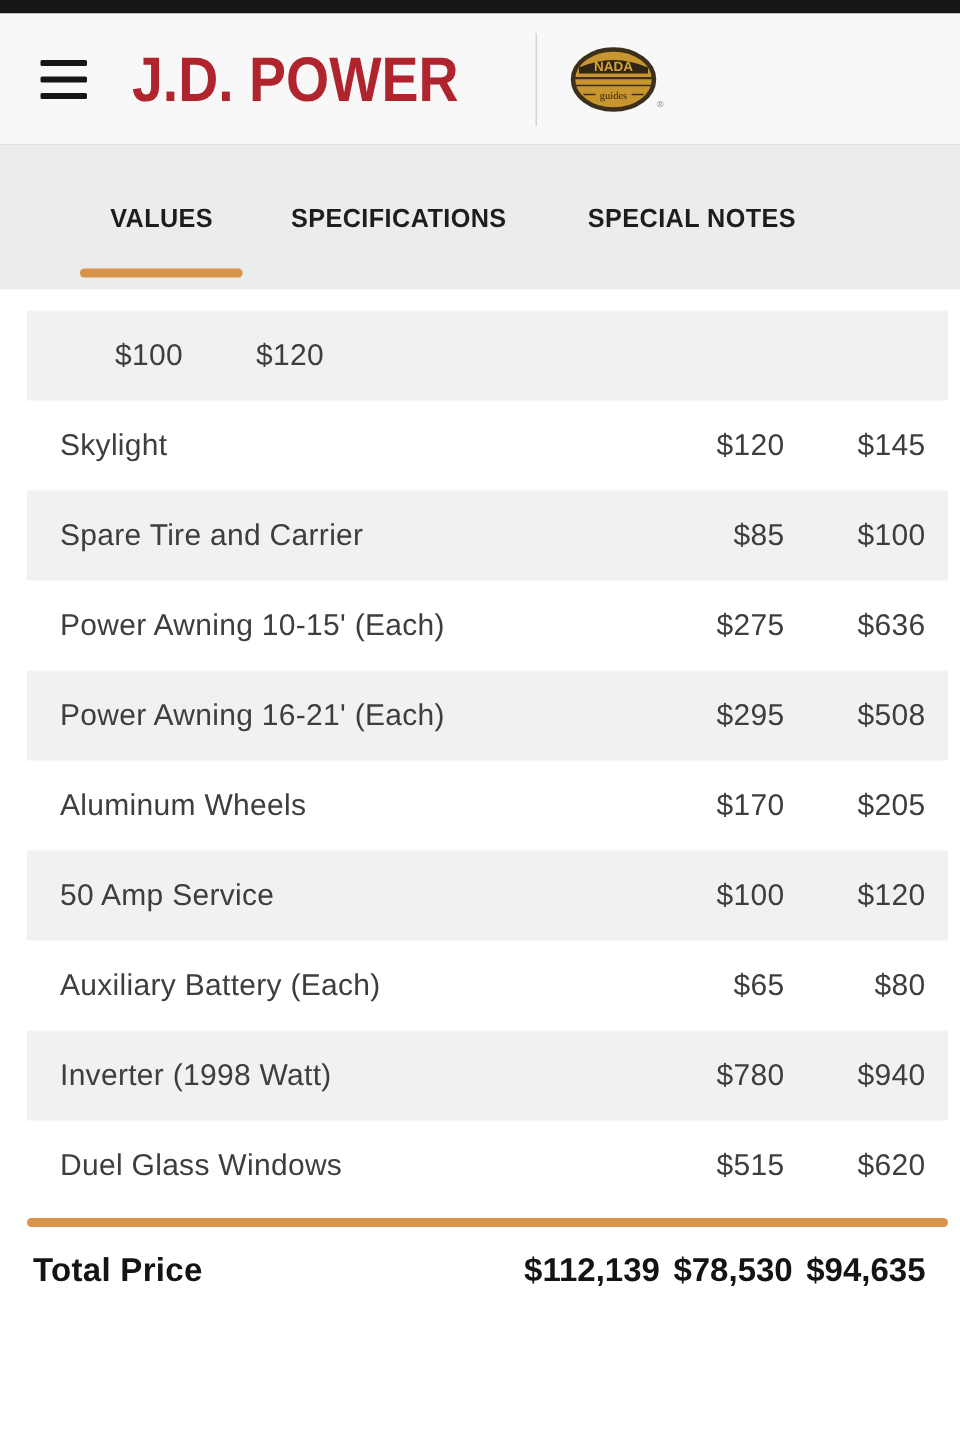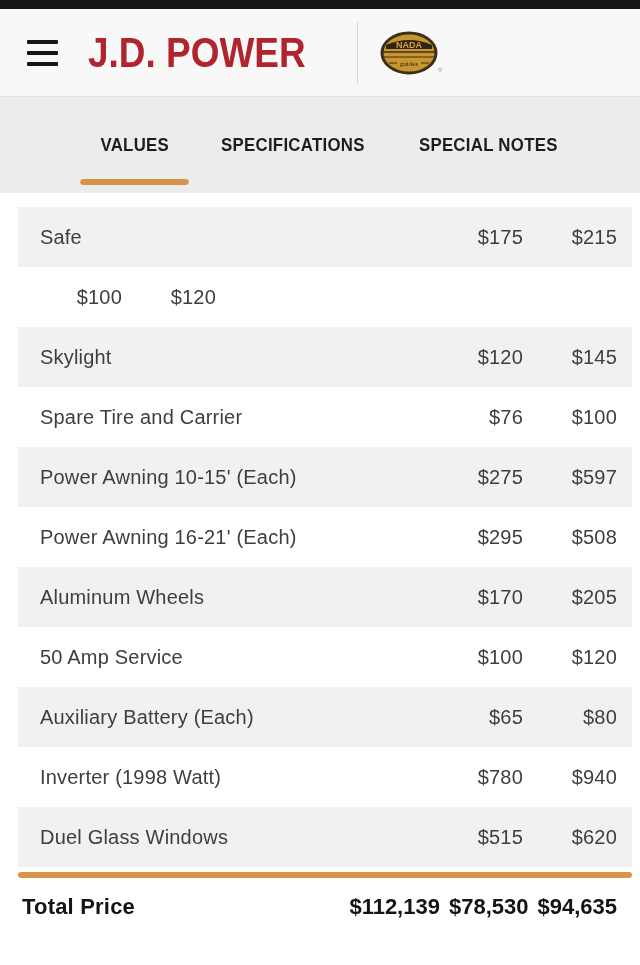--- a/index.html
+++ b/index.html
@@ -53,21 +53,21 @@
     position: absolute; right: -4px; bottom: 2px;
     font-size: 6px; color: #8a8a8a;
   }
 
   
   .tabbar {
     height: 96px;
     background: #ebeded;
     display: flex;
     align-items: stretch;
-    padding-left: 76px;
+    padding-left: 49px;
   }
   .tab {
     position: relative;
     display: flex;
     align-items: center;
     padding: 0 23px;
     margin-right: 2px;
     font-size: 17.5px;
     font-weight: bold;
     color: #1d1d1d;
@@ -152,47 +152,42 @@
 </header>
 
 <nav class="tabbar">
   <div class="tab active">VALUES</div>
   <div class="tab">SPECIFICATIONS</div>
   <div class="tab">SPECIAL NOTES</div>
 </nav>
 
 <main class="content">
   <div class="rows">
-  <div class="row">
-    <div class="row-label">Safe</div>
-    <div class="price-low">$175</div>
-    <div class="price-avg">$215</div>
-  </div>
 
   <div class="row">
     <div class="price-low">$100</div>
     <div class="price-avg">$120</div>
   </div>
 
   <div class="row">
     <div class="row-label">Skylight</div>
     <div class="price-low">$120</div>
     <div class="price-avg">$145</div>
   </div>
 
   <div class="row">
     <div class="row-label">Spare Tire and Carrier</div>
-    <div class="price-low">$76</div>
+    <div class="price-low">$85</div>
     <div class="price-avg">$100</div>
   </div>
 
   <div class="row">
     <div class="row-label">Power Awning 10-15' (Each)</div>
     <div class="price-low">$275</div>
-    <div class="price-avg">$597</div>
+    <div class="price-avg">$636</div>
   </div>
 
   <div class="row">
     <div class="row-label">Power Awning 16-21' (Each)</div>
     <div class="price-low">$295</div>
     <div class="price-avg">$508</div>
   </div>
 
   <div class="row">
     <div class="row-label">Aluminum Wheels</div>

